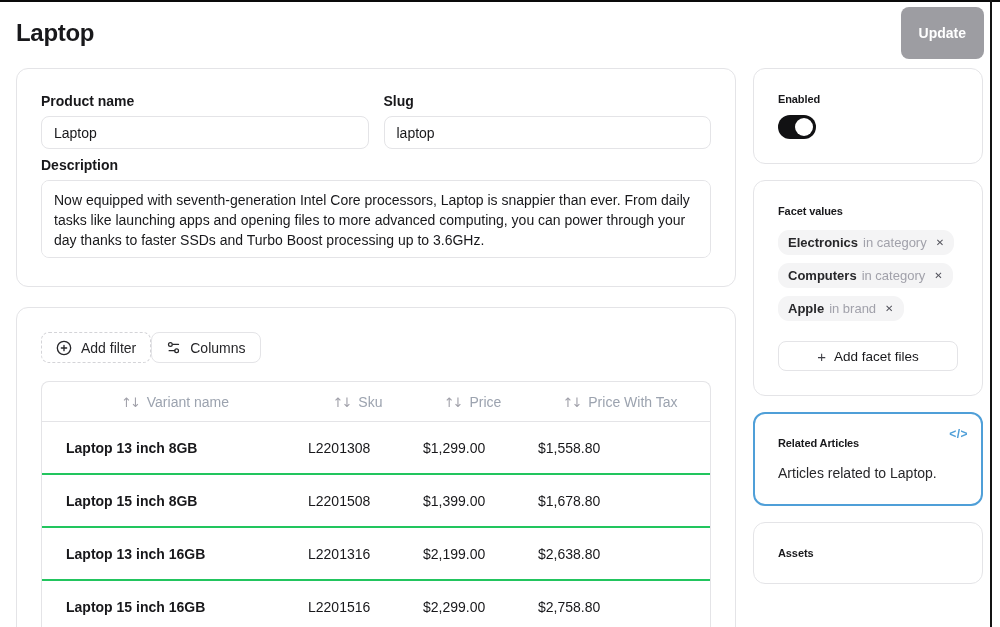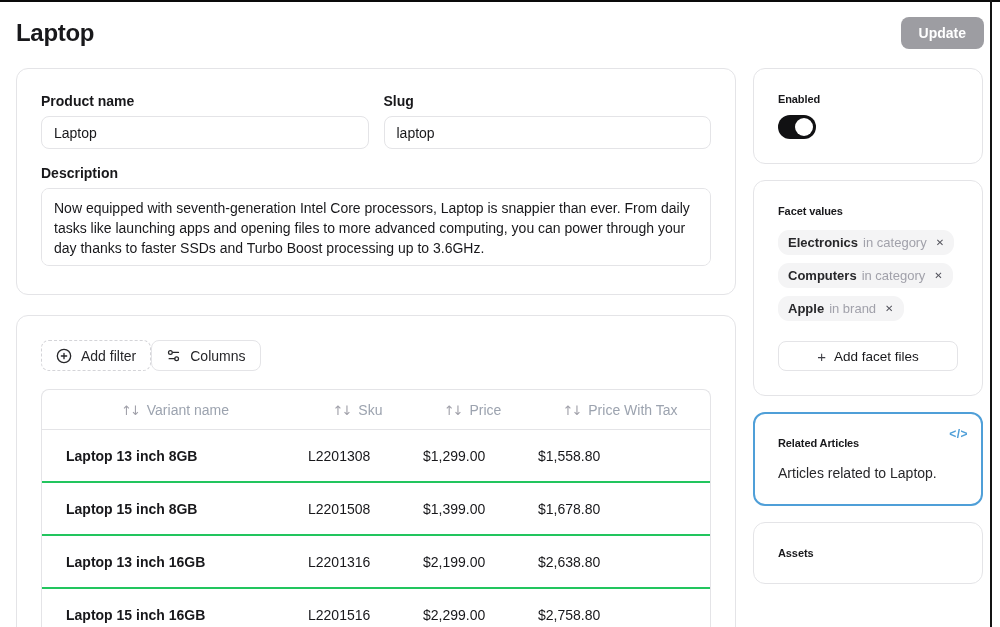--- a/index.html
+++ b/index.html
@@ -14,42 +14,42 @@
   .top-line { position: absolute; top: 0; left: 0; width: 1000px; height: 2px; background: #0a0a0a; z-index: 10; }
   .right-line { position: absolute; top: 0; left: 990px; width: 2px; height: 627px; background: #141414; z-index: 10; }
 
   .page { padding: 0 16px; }
   .page-header {
     display: flex; justify-content: space-between; align-items: center;
     padding-top: 14px; height: 52px;
   }
   .page-title { font-size: 24px; font-weight: 700; letter-spacing: -0.3px; }
   .update-btn {
-    border: none; border-radius: 8px; height: 32px; padding: 0 18px;
+    border: none; border-radius: 8px; height: 52px; padding: 0 18px;
     color: #ffffff; font-size: 14px; font-weight: 600; font-family: inherit;
     cursor: default;
   }
 
   .layout { display: flex; gap: 17px; margin-top: 16px; align-items: flex-start; }
   .main-col { width: 720px; display: flex; flex-direction: column; gap: 20px; }
   .side-col { width: 230px; display: flex; flex-direction: column; gap: 16px; }
 
   .card {
     background: #fff; border: 1px solid #e4e4e7; border-radius: 12px; padding: 24px;
   }
 
   
   .field-row { display: flex; gap: 15px; }
   .field { flex: 1; }
   .field-label { display: block; font-size: 14px; font-weight: 600; margin-bottom: 7px; color: #18181b; }
   .text-input {
     width: 100%; height: 33px; border: 1px solid #e4e4e7; border-radius: 8px;
     padding: 0 12px; font-size: 14px; font-family: inherit; color: #18181b; background: #fff; outline: none;
   }
-  .desc-block { margin-top: 16px; }
+  .desc-block { margin-top: 8px; }
   .textarea {
     width: 100%; min-height: 78px; border: 1px solid #e4e4e7; border-radius: 8px;
     padding: 9px 12px; font-size: 14px; line-height: 20px; font-family: inherit;
     color: #18181b; resize: none; outline: none;
   }
 
   
   .table-card { padding: 24px; }
   .toolbar { display: flex; align-items: center; margin-bottom: 18px; }
   .btn {

